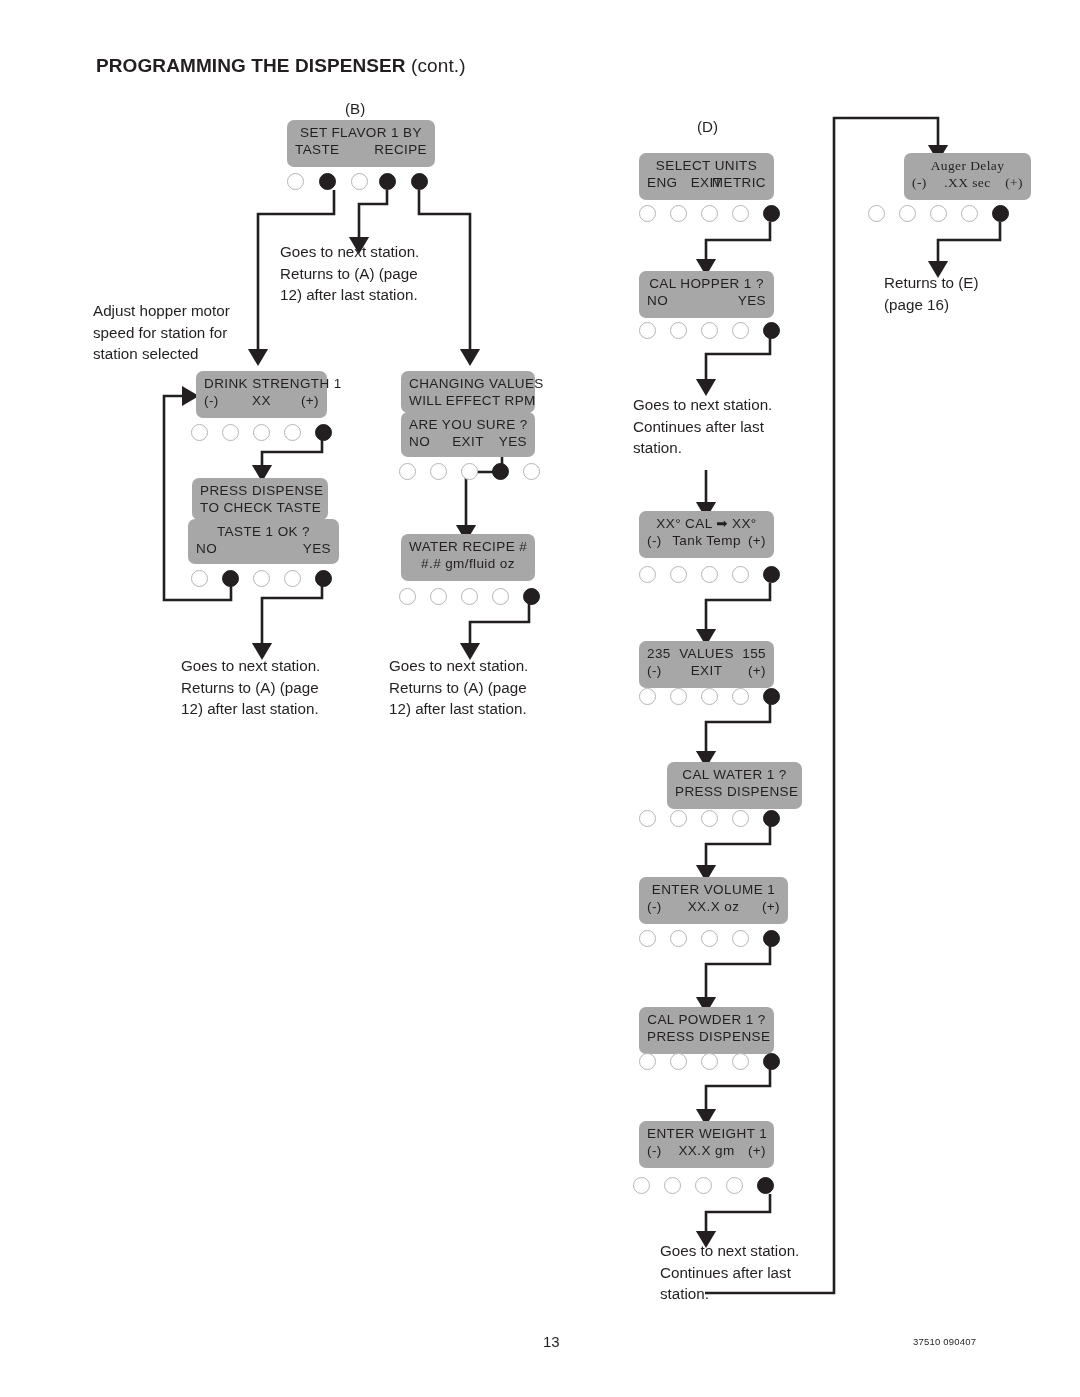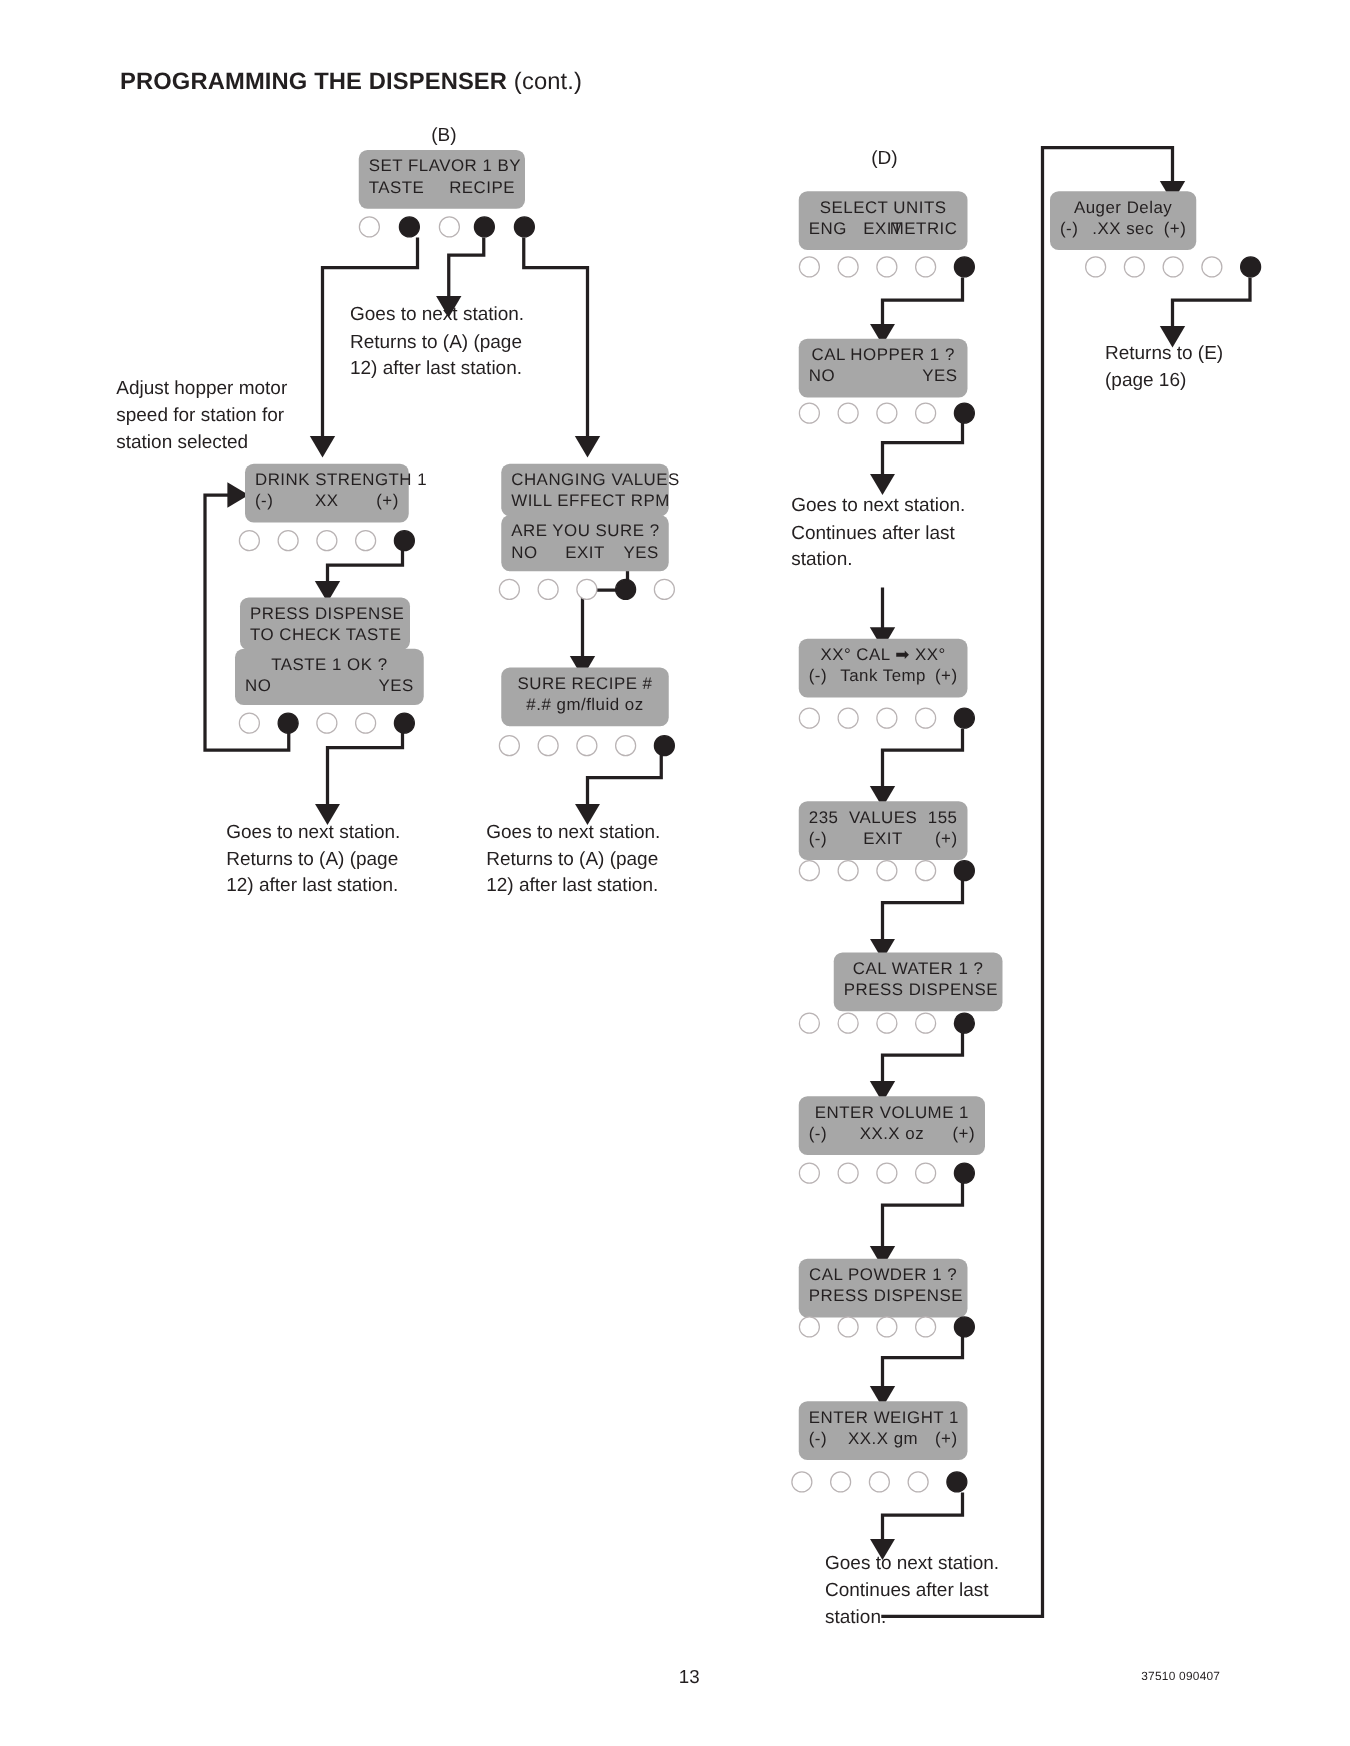--- a/index.html
+++ b/index.html
@@ -162,21 +162,21 @@
     </g>
   </svg>
 
   <div class="page-title">
     <span>PROGRAMMING THE DISPENSER</span>
     <span class="cont">(cont.)</span>
   </div>
 
   <div class="tag" style="left:345px; top:100px;">(B)</div>
 
-  <div class="lcd" style="left:287px; top:120px; width:133px; height:47px;">
+  <div class="lcd" style="left:287px; top:120px; width:148px; height:47px;">
     <div class="row">
         <span class="c">SET  FLAVOR  1  BY</span>
       </div>
     <div class="row">
       <span class="l">TASTE</span>
       <span class="r">RECIPE</span>
     </div>
   </div>
   <div class="btnrow" style="left:287px; top:173px; width:144px; height:17px;">
     <span class="btn off" style="left:0px;"></span>
@@ -258,21 +258,21 @@
   <div class="btnrow" style="left:399px; top:463px; width:142px; height:17px;">
     <span class="btn off" style="left:0px;"></span>
     <span class="btn off" style="left:31px;"></span>
     <span class="btn off" style="left:62px;"></span>
     <span class="btn on" style="left:93px;"></span>
     <span class="btn off" style="left:124px;"></span>
   </div>
 
   <div class="lcd" style="left:401px; top:534px; width:134px; height:47px;">
     <div class="row">
-        <span class="c">SURE  RECIPE  #</span>
+        <span class="c">WATER  RECIPE  #</span>
       </div>
     <div class="row">
         <span class="c">#.#  gm/fluid  oz</span>
       </div>
   </div>
   <div class="btnrow" style="left:399px; top:588px; width:142px; height:17px;">
     <span class="btn off" style="left:0px;"></span>
     <span class="btn off" style="left:31px;"></span>
     <span class="btn off" style="left:62px;"></span>
     <span class="btn off" style="left:93px;"></span>
@@ -430,21 +430,21 @@
     <span class="btn off" style="left:31px;"></span>
     <span class="btn off" style="left:62px;"></span>
     <span class="btn off" style="left:93px;"></span>
     <span class="btn on" style="left:124px;"></span>
   </div>
 
   <div class="note" style="left:660px; top:1240px; width:180px; white-space:pre-line;">Goes to next station.
 Continues after last
 station.</div>
 
-  <div class="lcd" style="left:840px; top:153px; width:117px; height:47px;">
+  <div class="lcd" style="left:904px; top:153px; width:127px; height:47px;font-family:Liberation Serif, serif;">
     <div class="row">
         <span class="c">Auger   Delay</span>
       </div>
     <div class="row">
       <span class="l">(-)</span>
       <span class="c">.XX sec</span>
       <span class="r">(+)</span>
     </div>
   </div>
   <div class="btnrow" style="left:868px; top:205px; width:142px; height:17px;">

